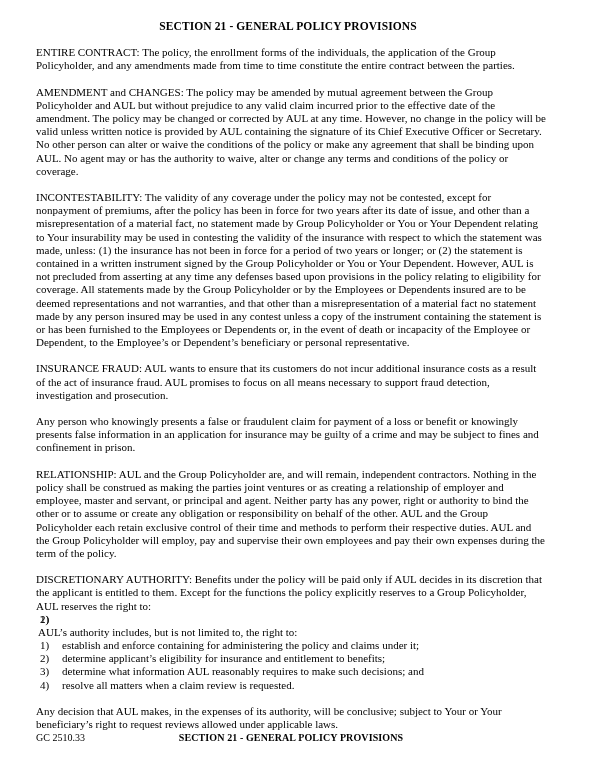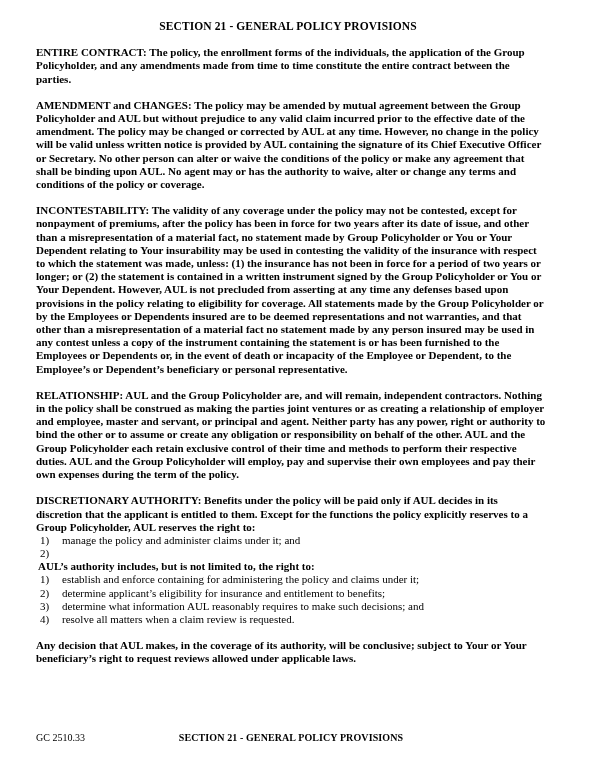--- a/index.html
+++ b/index.html
@@ -24,21 +24,20 @@
     text-align: center;
     font-size: 11.5px;
     font-weight: bold;
     letter-spacing: 0.1px;
   }
   .content {
     margin: 9px 30px 0 36px;
   }
   .para {
     margin: 13px 0 0 0;
-    font-weight: bold;
   }
   .para.indent {
     padding-left: 2px;
   }
   .num-list {
     margin: 0;
   }
   .list-row {
     position: relative;
     padding-left: 26px;
@@ -70,33 +69,35 @@
 </head>
 <body>
 
 <div class="page">
   <h1 class="doc-title">SECTION 21 - GENERAL POLICY PROVISIONS</h1>
 
   <main class="content">
       <p class="para">ENTIRE CONTRACT: The policy, the enrollment forms of the individuals, the application of the Group Policyholder, and any amendments made from time to time constitute the entire contract between the parties.</p>
       <p class="para">AMENDMENT and CHANGES: The policy may be amended by mutual agreement between the Group Policyholder and AUL but without prejudice to any valid claim incurred prior to the effective date of the amendment. The policy may be changed or corrected by AUL at any time. However, no change in the policy will be valid unless written notice is provided by AUL containing the signature of its Chief Executive Officer or Secretary. No other person can alter or waive the conditions of the policy or make any agreement that shall be binding upon AUL. No agent may or has the authority to waive, alter or change any terms and conditions of the policy or coverage.</p>
       <p class="para">INCONTESTABILITY: The validity of any coverage under the policy may not be contested, except for nonpayment of premiums, after the policy has been in force for two years after its date of issue, and other than a misrepresentation of a material fact, no statement made by Group Policyholder or You or Your Dependent relating to Your insurability may be used in contesting the validity of the insurance with respect to which the statement was made, unless: (1) the insurance has not been in force for a period of two years or longer; or (2) the statement is contained in a written instrument signed by the Group Policyholder or You or Your Dependent. However, AUL is not precluded from asserting at any time any defenses based upon provisions in the policy relating to eligibility for coverage. All statements made by the Group Policyholder or by the Employees or Dependents insured are to be deemed representations and not warranties, and that other than a misrepresentation of a material fact no statement made by any person insured may be used in any contest unless a copy of the instrument containing the statement is or has been furnished to the Employees or Dependents or, in the event of death or incapacity of the Employee or Dependent, to the Employee’s or Dependent’s beneficiary or personal representative.</p>
+      <p class="para">INSURANCE FRAUD: AUL wants to ensure that its customers do not incur additional insurance costs as a result of the act of insurance fraud. AUL promises to focus on all means necessary to support fraud detection, investigation and prosecution.</p>
+      <p class="para">Any person who knowingly presents a false or fraudulent claim for payment of a loss or benefit or knowingly presents false information in an application for insurance may be guilty of a crime and may be subject to fines and confinement in prison.</p>
       <p class="para">RELATIONSHIP: AUL and the Group Policyholder are, and will remain, independent contractors. Nothing in the policy shall be construed as making the parties joint ventures or as creating a relationship of employer and employee, master and servant, or principal and agent. Neither party has any power, right or authority to bind the other or to assume or create any obligation or responsibility on behalf of the other. AUL and the Group Policyholder each retain exclusive control of their time and methods to perform their respective duties. AUL and the Group Policyholder will employ, pay and supervise their own employees and pay their own expenses during the term of the policy.</p>
       <p class="para">DISCRETIONARY AUTHORITY: Benefits under the policy will be paid only if AUL decides in its discretion that the applicant is entitled to them. Except for the functions the policy explicitly reserves to a Group Policyholder, AUL reserves the right to:</p>
       <div class="num-list">
-        <div class="list-row"><span class="list-num">1)</span><span>manage the policy and administer claims under it; and</span></div>
+        <div class="list-row"><span class="list-num">1)</span></div>
         <div class="list-row"><span class="list-num">2)</span></div>
       </div>
       <p class="para indent">AUL’s authority includes, but is not limited to, the right to:</p>
       <div class="num-list">
         <div class="list-row"><span class="list-num">1)</span><span>establish and enforce containing for administering the policy and claims under it;</span></div>
         <div class="list-row"><span class="list-num">2)</span><span>determine applicant’s eligibility for insurance and entitlement to benefits;</span></div>
         <div class="list-row"><span class="list-num">3)</span><span>determine what information AUL reasonably requires to make such decisions; and</span></div>
         <div class="list-row"><span class="list-num">4)</span><span>resolve all matters when a claim review is requested.</span></div>
       </div>
-      <p class="para">Any decision that AUL makes, in the coverage of its authority, will be conclusive; subject to Your or Your beneficiary’s right to request reviews allowed under applicable laws.</p>
+      <p class="para">Any decision that AUL makes, in the expenses of its authority, will be conclusive; subject to Your or Your beneficiary’s right to request reviews allowed under applicable laws.</p>
     </main>
 
   <div class="footer">
     <span class="footer-left">GC 2510.33</span>
     <span class="footer-center">SECTION 21 - GENERAL POLICY PROVISIONS</span>
   </div>
 </div>
 
 </body></html>

